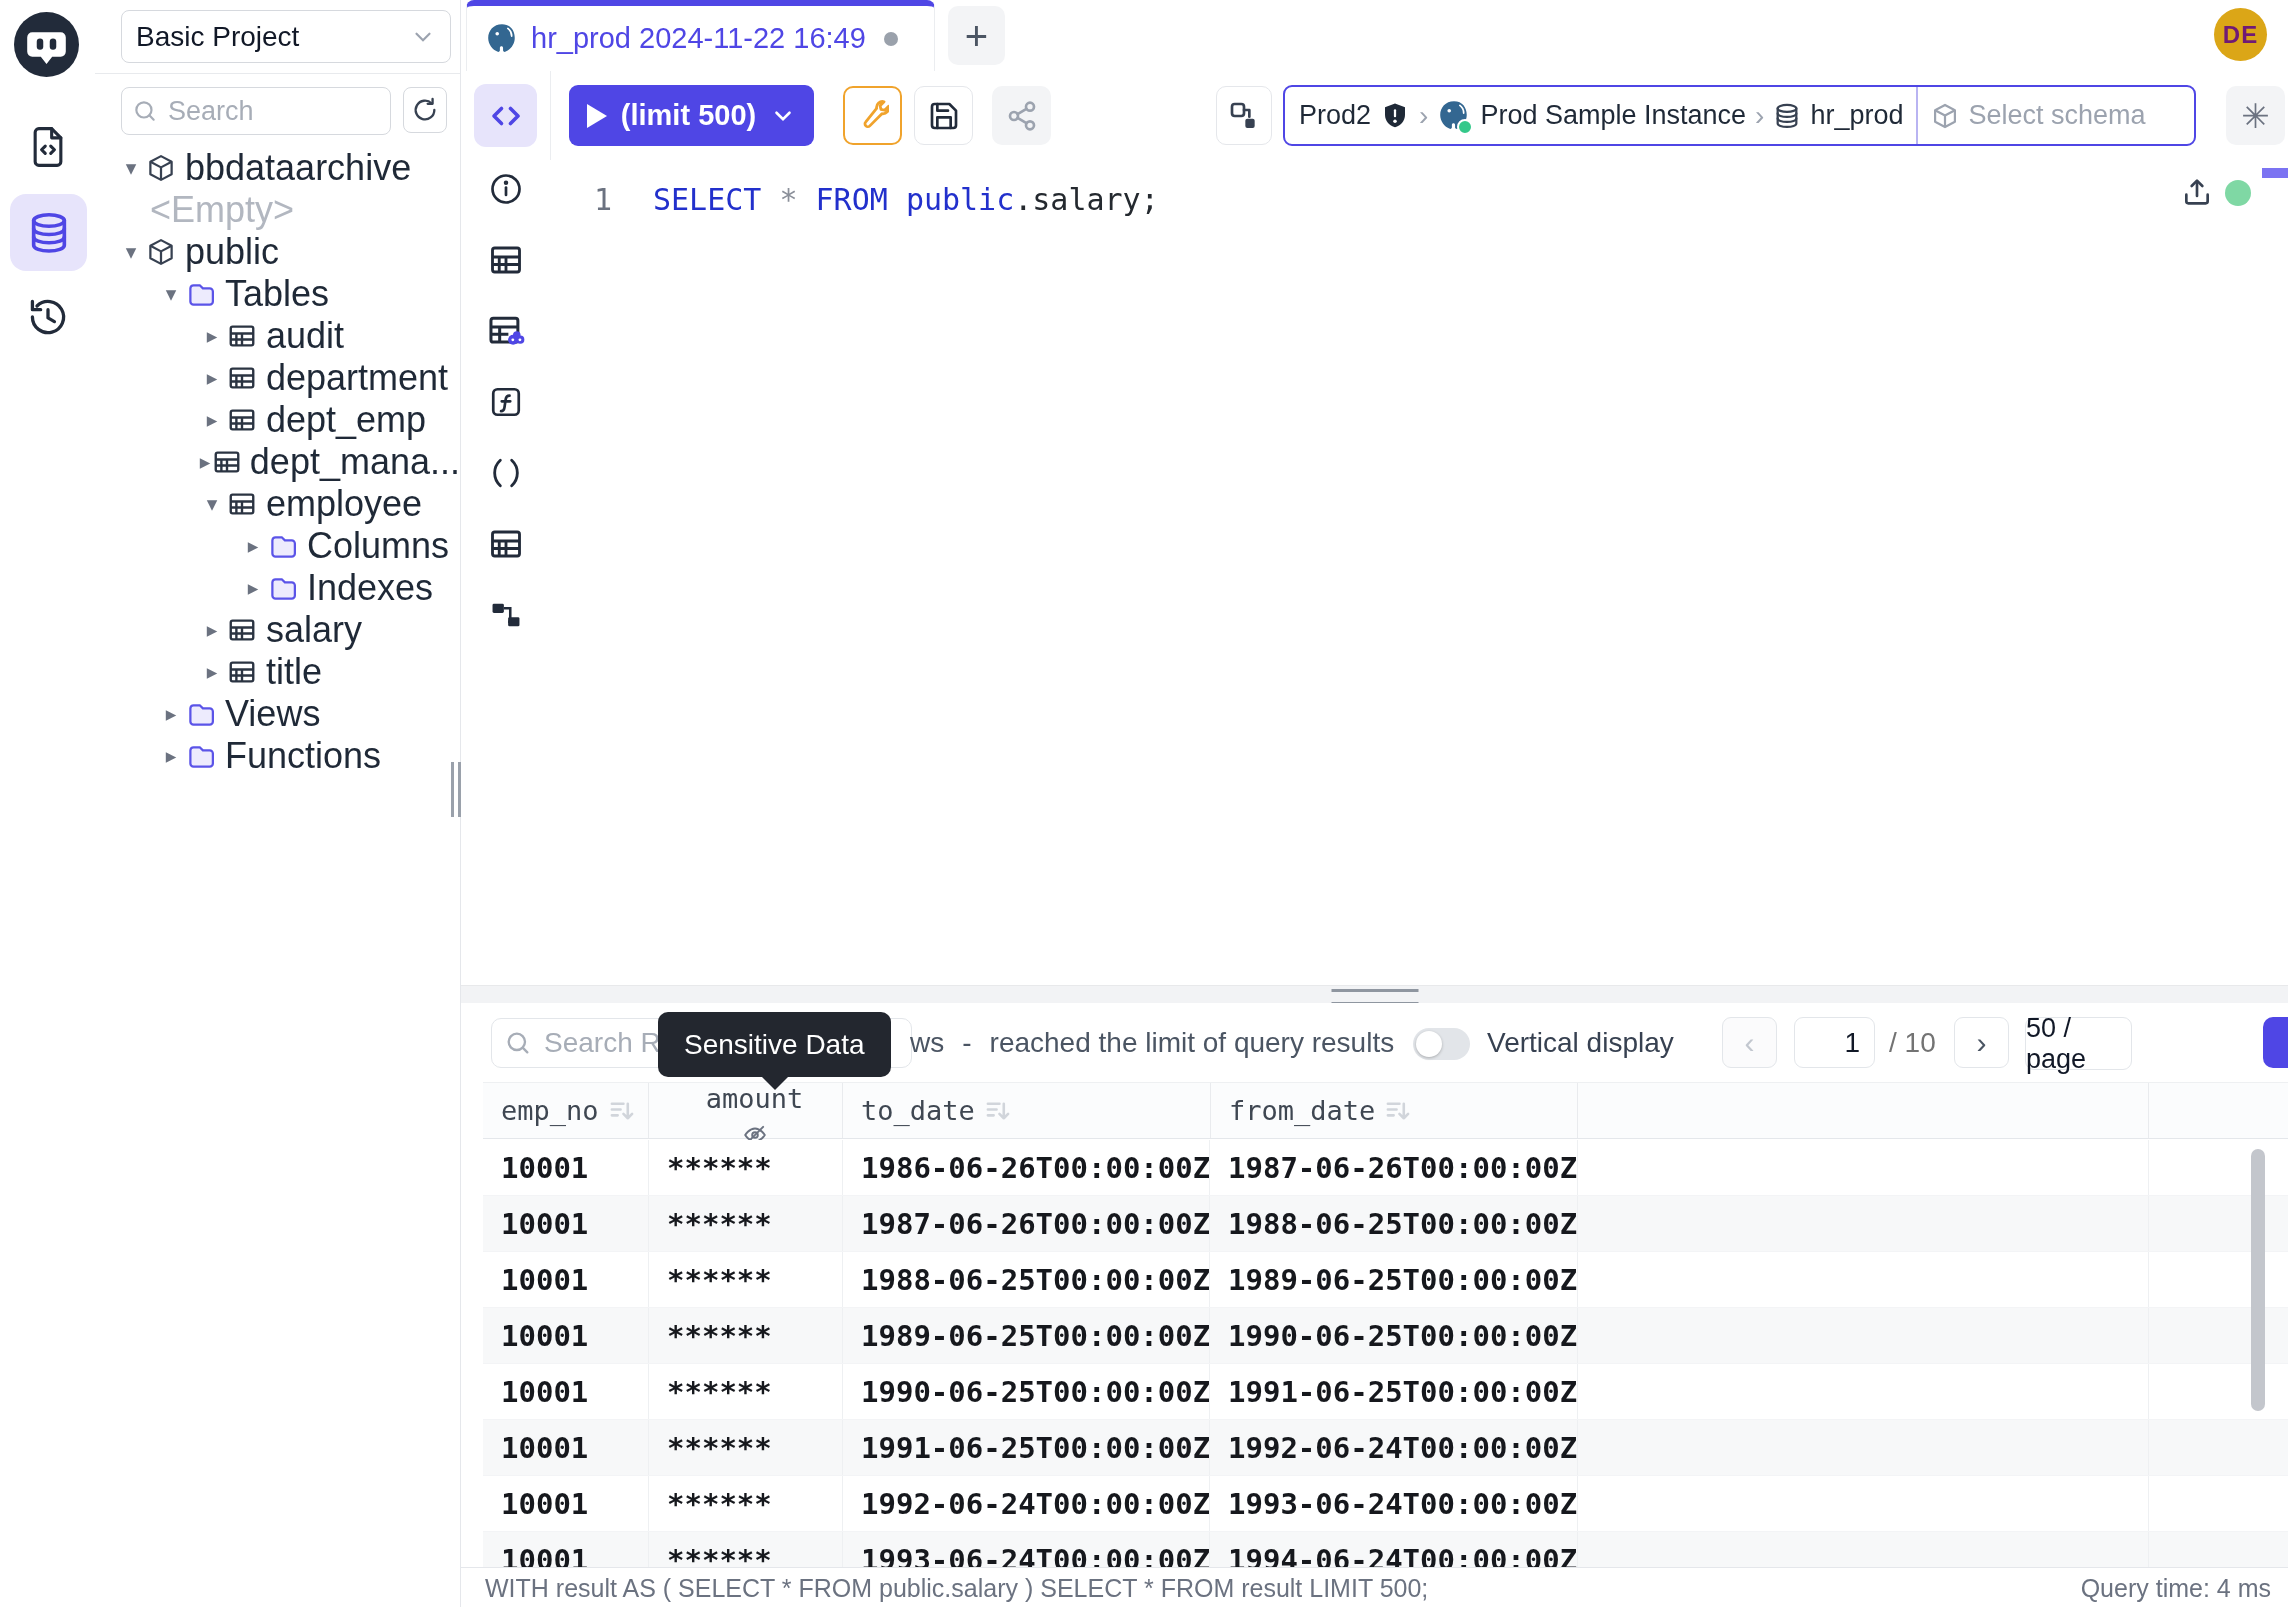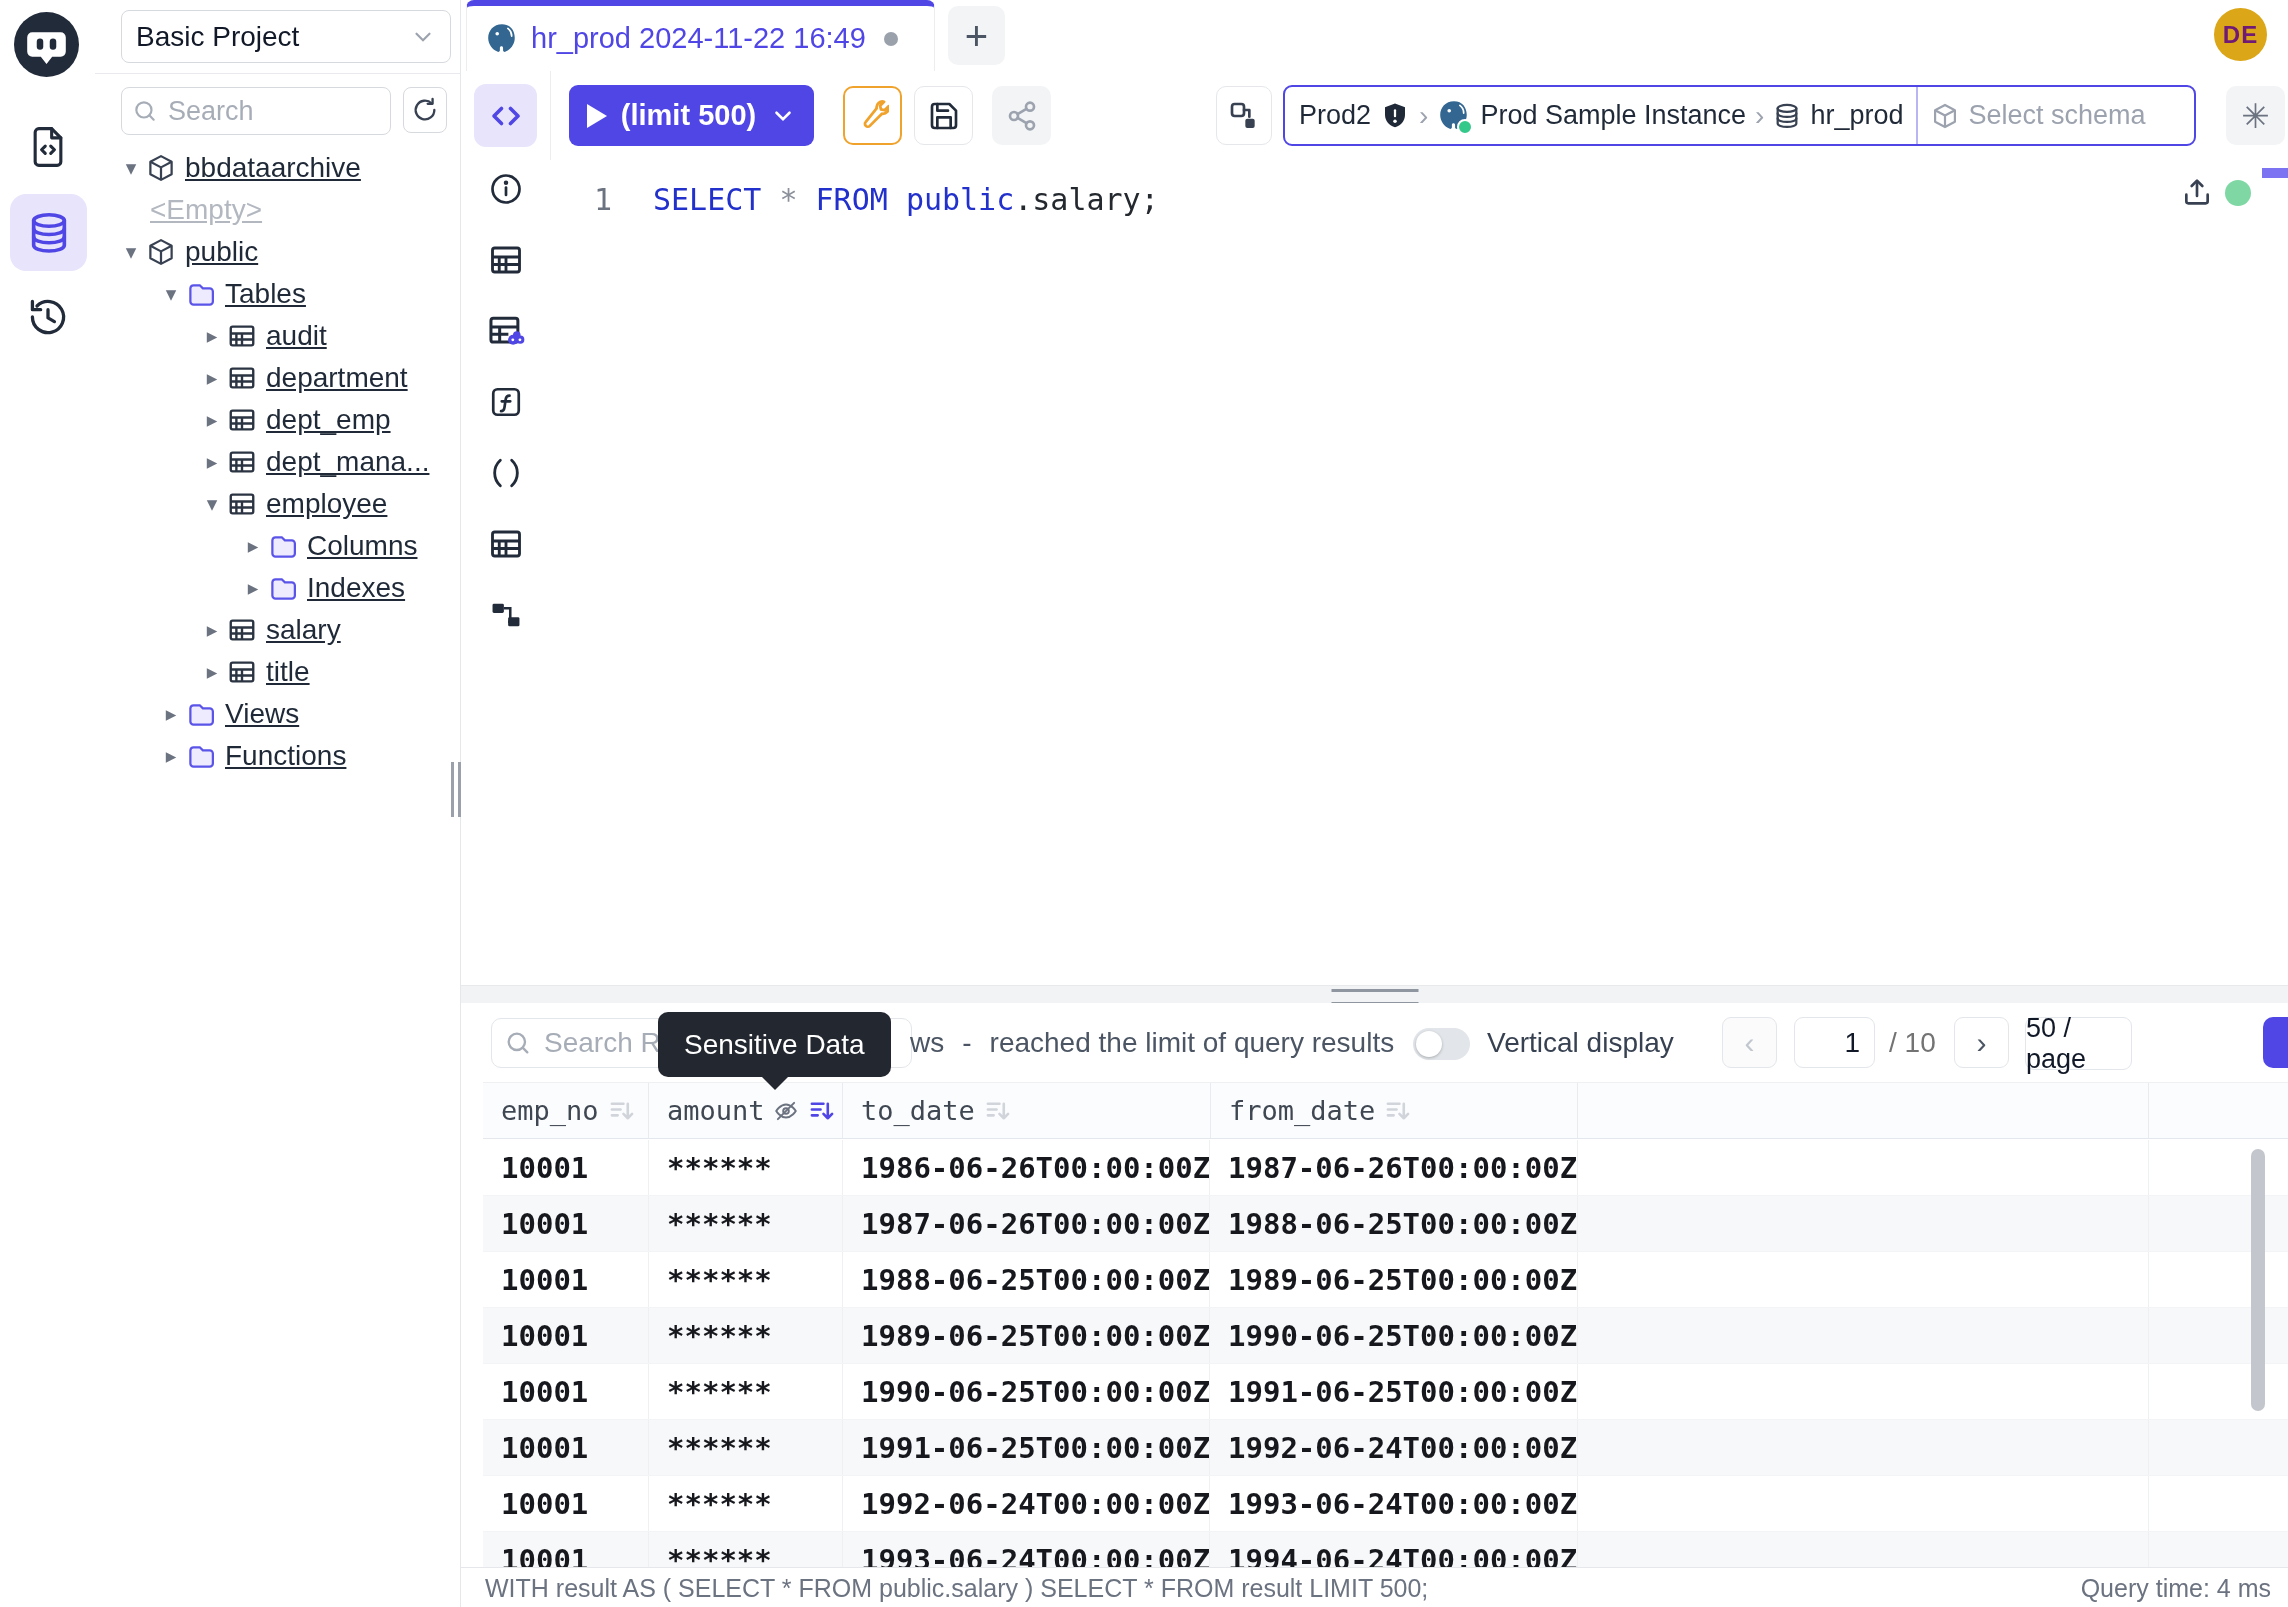--- a/index.html
+++ b/index.html
@@ -21,21 +21,21 @@
   .panel-sep{position:absolute;left:0;top:73px;width:365px;height:1px;background:#e8eaed;}
   .search-row{position:absolute;left:26px;top:87px;width:326px;height:46px;display:flex;gap:12px;}
   .search-box{flex:0 0 248px;height:46px;border:1px solid #d6d9de;border-radius:8px;display:flex;align-items:center;padding:0 10px;gap:8px;background:#fff;}
   .search-box input{border:none;outline:none;font-size:27px;width:178px;color:#1f2937;font-family:"Liberation Sans",sans-serif;background:transparent;}
   .search-box input::placeholder{color:#a7adb7;}
   .refresh-btn{width:53px;height:46px;border:1px solid #d6d9de;border-radius:8px;background:#fff;display:flex;align-items:center;justify-content:center;cursor:pointer;}
   #tree{position:absolute;left:0;top:147px;width:365px;}
   .tree-row{height:42px;display:flex;align-items:center;cursor:pointer;}
   .tree-caret{width:28px;display:flex;justify-content:center;color:#6b7280;font-size:21px;}
   .tree-ic{width:32px;height:32px;margin-right:8px;display:flex;align-items:center;justify-content:center;}
-  .tree-label{font-size:28px;color:#1f2937;white-space:nowrap;text-decoration:underline;}
+  .tree-label{font-size:36px;color:#1f2937;white-space:nowrap;}
   .tree-label.muted{color:#b2b7c0;}
   .panel-resize{position:absolute;left:354px;top:762px;width:16px;height:55px;cursor:col-resize;}
   .panel-resize i{display:block;width:3px;height:55px;background:#9aa1ab;position:absolute;top:0;}
   .panel-resize i:first-child{left:2px;} .panel-resize i:last-child{left:9px;}
 
   
   #main{position:absolute;left:461px;top:0;right:0;height:1608px;}
 
   
   .tabstrip{position:absolute;left:0;top:0;right:0;height:71px;background:#fff;}
@@ -542,21 +542,21 @@
       <div class="grid-header" id="grid-header">
           <div class="gh-cell" style="width: 166px;">
             <span>emp_no</span>
             <span class="sort-ic">
               <svg viewBox="0 0 18 16" width="26" height="24" fill="none" stroke-width="1.8" stroke-linecap="round" stroke="#d1d5db">
                 <path d="M2 3h8M2 7h6M2 11h4"></path>
                 <path d="M13 3v10M13 13l-3-3M13 13l3-3"></path>
               </svg>
             </span>
           </div>
-          <div class="gh-cell" style="width: 194px;">
+          <div class="gh-cell" style="width: 194px; flex-direction: column;">
             <span>amount</span>
             <span>
               <svg viewBox="0 0 24 24" width="26" height="26" fill="none" stroke="#6b7280" stroke-width="1.8" stroke-linecap="round">
                 <path d="M3 12s3.5-6 9-6 9 6 9 6-3.5 6-9 6-9-6-9-6z"></path>
                 <circle cx="12" cy="12" r="2.6"></circle>
                 <path d="M4.5 19.5 19.5 4.5"></path>
               </svg>
             </span>
             <span class="sort-ic">
               <svg viewBox="0 0 18 16" width="26" height="24" fill="none" stroke-width="1.8" stroke-linecap="round" stroke="#4f46e5">

